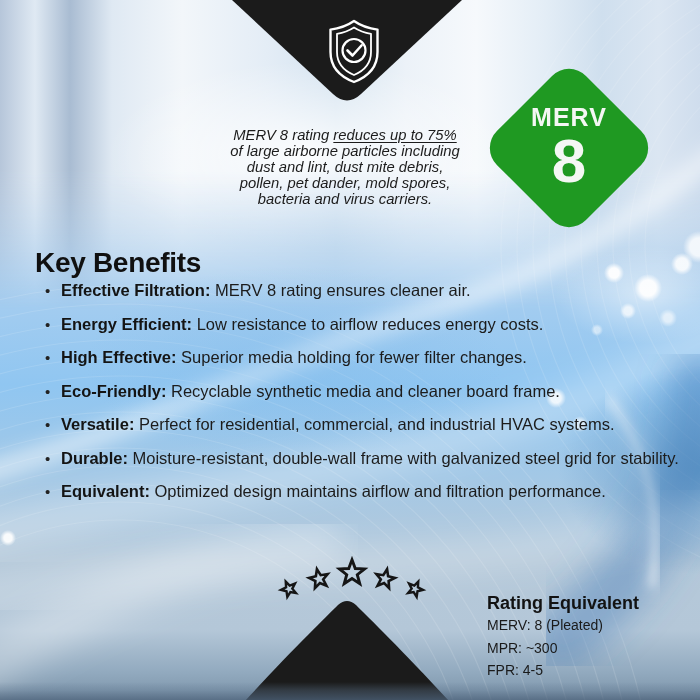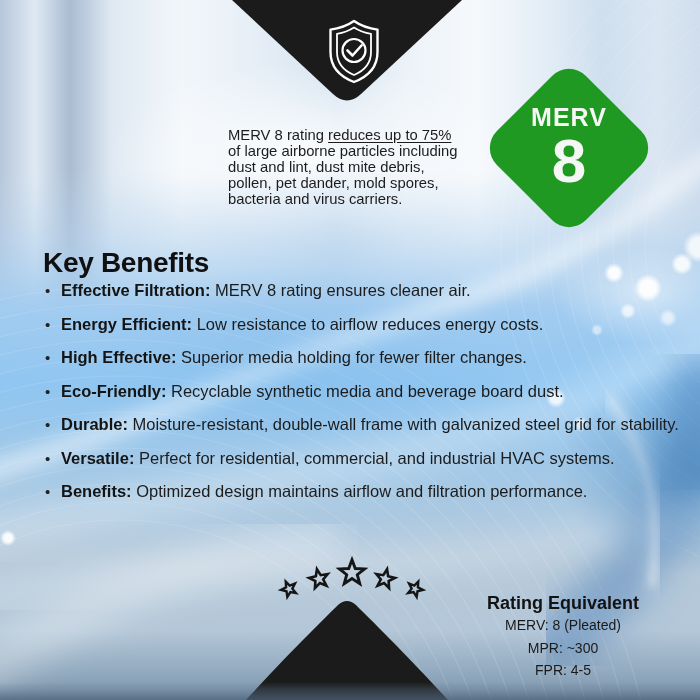--- a/index.html
+++ b/index.html
@@ -59,58 +59,58 @@
     transform:scaleX(.84); transform-origin:left top; white-space:nowrap;
   }
   .logo-sub {
     display:block; margin-top:-10px; font-size:17px; font-weight:700;
     letter-spacing:2.2px; color:#8f8f8f; white-space:nowrap;
   }
   
   .intro {
     position:absolute; left:228px; top:112px; width:234px;
     font-size:14.8px; line-height:16px; font-weight:500;
-    text-align:left; color:#1c1c1c;
+    text-align:center; color:#1c1c1c;font-style:italic;
   }
   .intro .uline { text-decoration:underline; text-underline-offset:2px; }
   
   .badge {
     position:absolute; left:506px; top:85px; width:126px; height:126px;
     background:#1f9922; border-radius:24px; transform:rotate(45deg);
   }
   .badge-inner {
     position:absolute; inset:0; transform:rotate(-45deg);
     display:flex; flex-direction:column; align-items:center; justify-content:center;
     color:#f4f7f4; text-align:center;
   }
   .badge-line1 { font-size:25px; font-weight:700; letter-spacing:1px; line-height:1; }
   .badge-line2 { font-size:62px; font-weight:700; line-height:.95; margin-top:2px; }
   
   .benefits-heading {
     position:absolute; left:35px; top:224px;
-    font-size:28px; font-weight:800; letter-spacing:-.3px; color:#101010;margin-left:8px;
+    font-size:28px; font-weight:800; letter-spacing:-.3px; color:#101010;
   }
   .benefits-list {
     position:absolute; left:35px; top:266px; width:648px;
     margin:8px; padding:0; list-style:none;
   }
   .benefits-list li {
     position:relative; padding-left:18px;
     font-size:16.5px; line-height:33.5px; color:#1c1c1c;
   }
   .benefits-list li::before {
     content:"•"; position:absolute; left:2px; top:0;
     font-size:15px; color:#222;
   }
   .benefits-list b { font-weight:700; color:#141414; }
   
   .stars-svg, .mound-svg { position:absolute; left:0; top:0; }
   
   .rating {
-    position:absolute; left:487px; top:592px; color:#121212;text-align:center;
+    position:absolute; left:487px; top:592px; color:#121212;
   }
   .rating-heading { font-size:18px; font-weight:800; line-height:22px; }
   .rating-line { font-size:14px; font-weight:500; line-height:22.5px; color:#1a1a1a; }
 </style>
 </head>
 <body>
 
 <div class="poster">
 
   <div class="bg-base"></div>
@@ -187,24 +187,24 @@
       <span class="badge-line1">MERV</span>
       <span class="badge-line2">8</span>
     </div>
   </div>
 
   <h2 class="benefits-heading">Key Benefits</h2>
   <ul class="benefits-list">
     <li><b>Effective Filtration:</b><span> MERV 8 rating ensures cleaner air.</span></li>
     <li><b>Energy Efficient:</b><span> Low resistance to airflow reduces energy costs.</span></li>
     <li><b>High Effective:</b><span> Superior media holding for fewer filter changes.</span></li>
-    <li><b>Eco-Friendly:</b><span> Recyclable synthetic media and beverage board dust.</span></li>
+    <li><b>Eco-Friendly:</b><span> Recyclable synthetic media and cleaner board frame.</span></li>
+    <li><b>Versatile:</b><span> Perfect for residential, commercial, and industrial HVAC systems.</span></li>
     <li><b>Durable:</b><span> Moisture-resistant, double-wall frame with galvanized steel grid for stability.</span></li>
-    <li><b>Versatile:</b><span> Perfect for residential, commercial, and industrial HVAC systems.</span></li>
-    <li><b>Benefits:</b><span> Optimized design maintains airflow and filtration performance.</span></li>
+    <li><b>Equivalent:</b><span> Optimized design maintains airflow and filtration performance.</span></li>
   </ul>
 
   <svg class="stars-svg" width="700" height="700" viewBox="0 0 700 700">
     <defs>
       <path id="star" d="M0 -10 L2.47 -3.4 L9.51 -3.09 L3.99 1.3 L5.88 8.09 L0 4.2 L-5.88 8.09 L-3.99 1.3 L-9.51 -3.09 L-2.47 -3.4 Z"></path>
     </defs>
     <g transform="translate(352,576)" fill="none" stroke="#151515" stroke-linejoin="miter">
       <use href="#star" transform="translate(-63,13) rotate(-24) scale(0.8)" stroke-width="3"></use>
       <use href="#star" transform="translate(-33,3)  rotate(-12)" stroke-width="2.6"></use>
       <use href="#star" transform="translate(0,-3)   scale(1.32)" stroke-width="2.2"></use>

